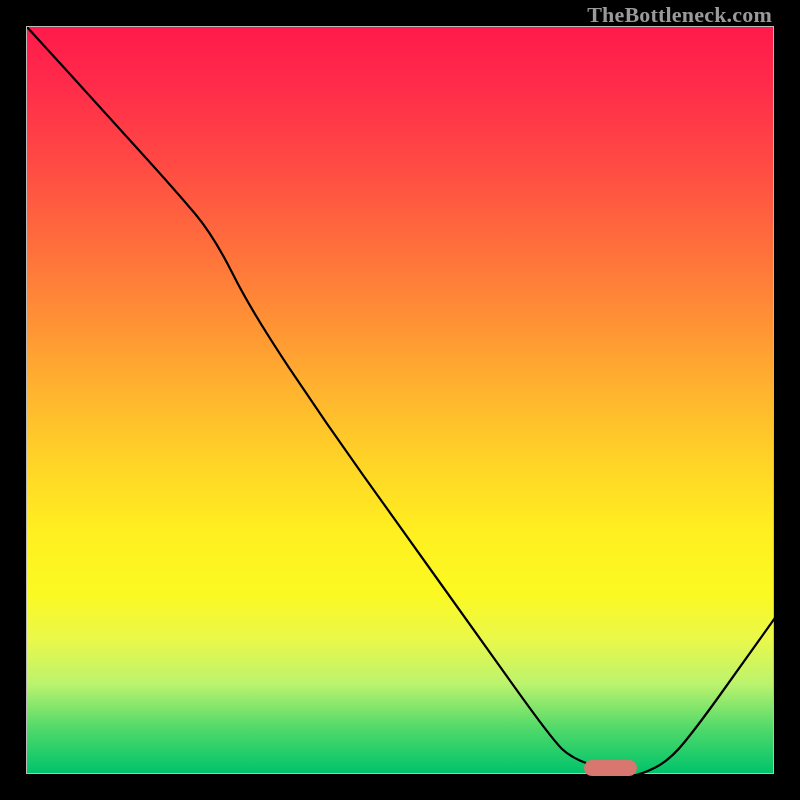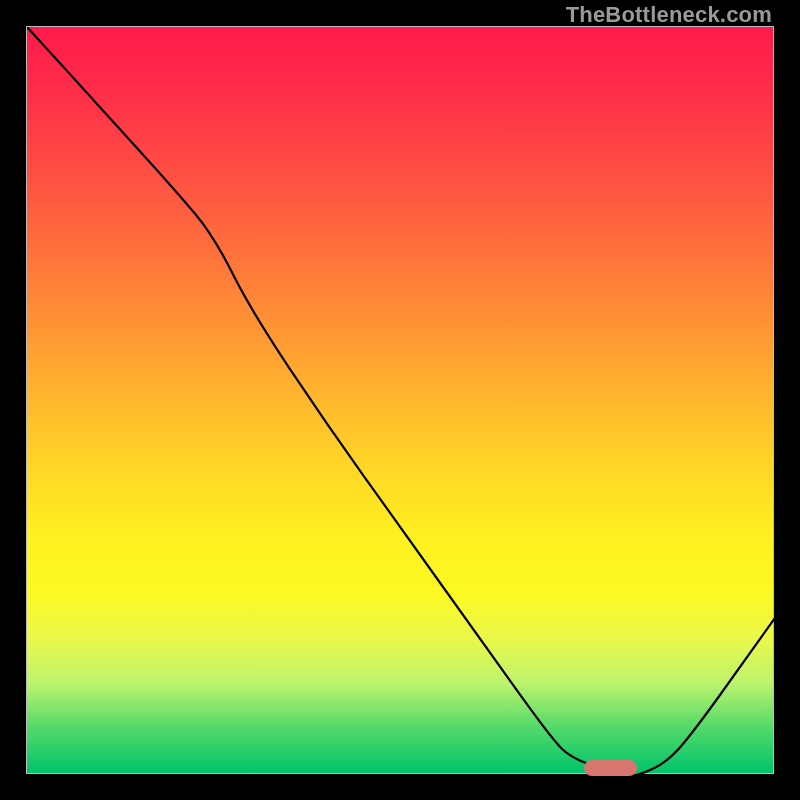--- a/index.html
+++ b/index.html
@@ -45,21 +45,21 @@
     position: absolute;
     width: 52px;
     height: 16px;
     border-radius: 8px;
     background: #d8776f;
   }
   .watermark {
     position: absolute;
     top: 2px;
     right: 28px;
-    font-family: Liberation Sans, sans-serif;
+    font-family: Liberation Serif, serif;
     font-size: 22px;
     font-weight: 600;
     color: #9a9a9a;
     letter-spacing: 0.2px;
   }
 </style>
 </head>
 <body>
 
 <div class="watermark">TheBottleneck.com</div>

